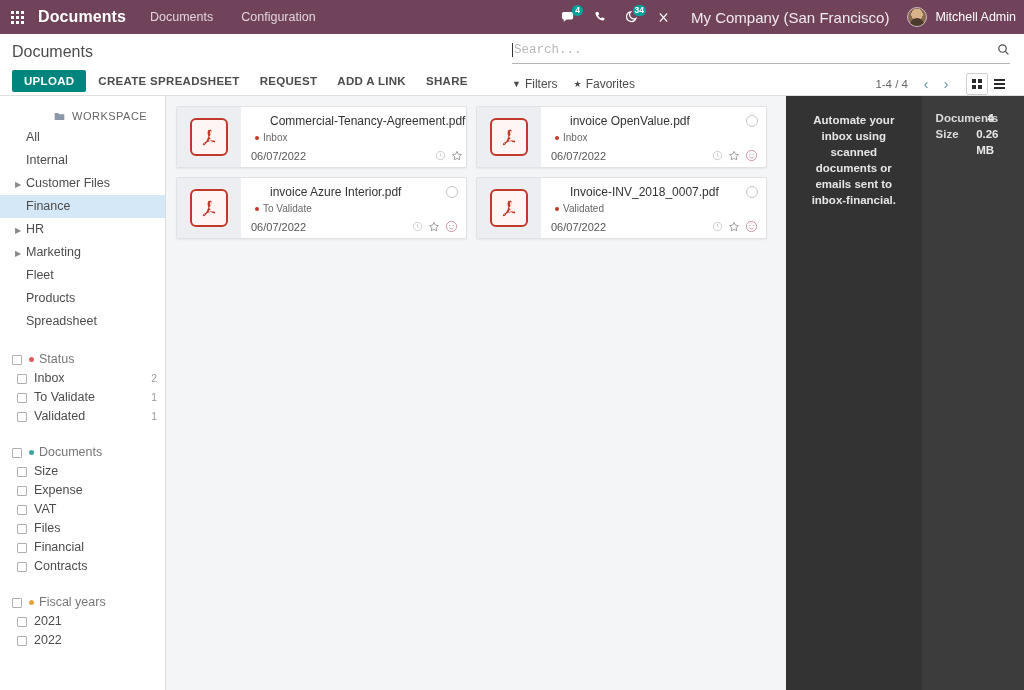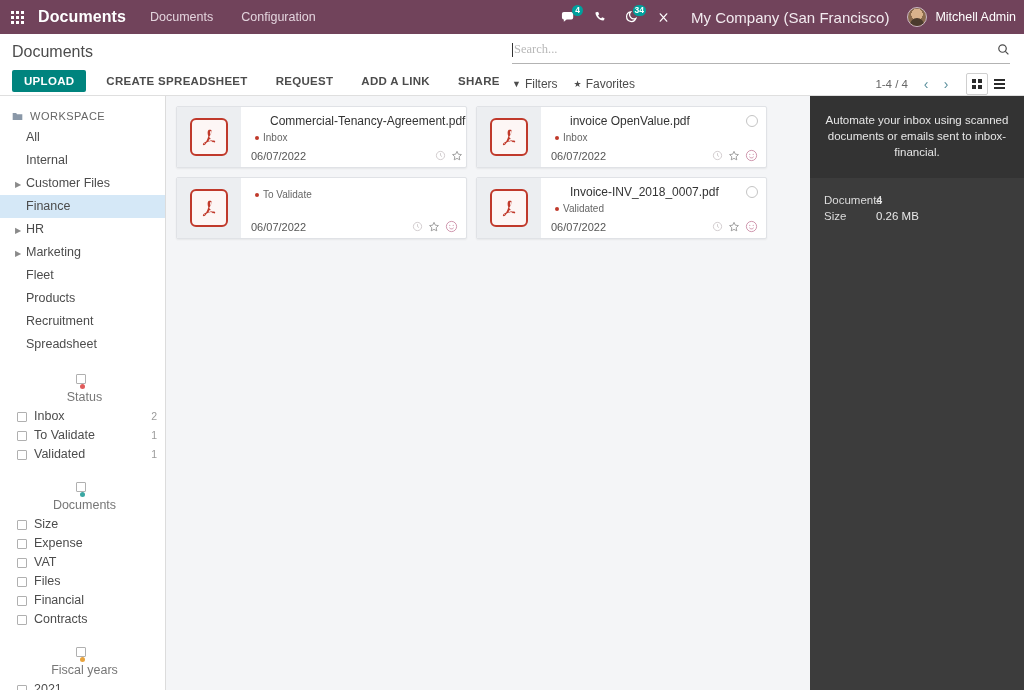--- a/index.html
+++ b/index.html
@@ -89,37 +89,37 @@
   .btn-primary {
     background: #00847e; color: #fff;
     font-size: 11.5px; font-weight: bold;
     padding: 5px 12px; border: none; border-radius: 2px;
     cursor: pointer; letter-spacing: .3px;
   }
   .btn-link {
     background: none; border: none; color: #4c4c4c;
     font-size: 11.5px; font-weight: bold;
     padding: 5px 8px; cursor: pointer; letter-spacing: .3px;
-    margin-left: 12px;
+    margin-left: 4px;
   }
 
   .cp-right { flex: 1; position: relative; padding-top: 6px; }
   .search-row {
     display: flex; align-items: center;
     border-bottom: 1px solid #b3b3b3;
     margin-right: 14px; padding-bottom: 4px;
     height: 24px;
   }
   .search-caret {
     width: 1px; height: 14px; background: #333; margin-right: 1px;
   }
   .search-input {
     flex: 1; border: none; outline: none;
     font-size: 12.5px; color: #4c4c4c;
-    font-family: Liberation Serif, serif;
+    font-family: Liberation Mono, monospace;
     background: transparent;
   }
   .search-input::placeholder { color: #b8b8b8; }
   .search-icon { color: #4c4c4c; display:flex; align-items:center; cursor: pointer; }
 
   .filter-row {
     display: flex; align-items: center;
     margin-top: 9px; height: 22px;
   }
   .filter-btn {
@@ -157,20 +157,21 @@
     width: 166px; background: #ffffff;
     border-right: 1px solid #dcdcdc;
     padding: 10px 0 0 0; overflow-y: auto;
     flex-shrink: 0;
   }
   .section-head {
     display: flex; align-items: center;
     padding: 4px 8px 4px 12px;
     font-size: 11px; color: #666; letter-spacing: .5px;
     text-transform: uppercase;
+    margin-left: 42px;
   }
   .section-head .sec-icon { margin-right: 7px; display: flex; }
   .ws-item {
     padding: 3px 8px 3px 26px;
     font-size: 12.5px; color: #4c4c4c; cursor: pointer;
     line-height: 17px; position: relative;
   }
   .ws-item.selected { background: #d5e8f7; }
   .ws-item .caret {
     position: absolute; left: 15px; top: 50%;
@@ -178,21 +179,21 @@
     font-size: 8px; color: #8a8a8a;
   }
 
   .tag-group { margin-top: 6px; }
   .tag-row {
     display: flex; align-items: center;
     padding: 1px 8px 1px 12px;
     font-size: 12.5px; color: #4c4c4c;
     cursor: pointer; line-height: 17px;
   }
-  .tag-row.facet { color: #777; flex-direction: column; }
+  .tag-row.facet { color: #777; }
   .tag-row.child { padding-left: 17px; }
   .chk {
     width: 10px; height: 10px;
     border: 1px solid #b0b0b0; border-radius: 1px;
     background: #fff; margin-right: 7px; flex-shrink: 0;
   }
   .dot { width: 5px; height: 5px; border-radius: 50%; margin-right: 5px; flex-shrink: 0; }
   .tag-label { flex: 1; white-space: nowrap; overflow: hidden; text-overflow: ellipsis; }
   .tag-count { font-size: 10.5px; color: #9a9a9a; padding-left: 6px; }
   .group-gap { height: 11px; }
@@ -249,22 +250,22 @@
   .card-tag .dot { width: 4px; height: 4px; background: #c0392b; margin-right: 4px; }
   .card-footer {
     margin-top: auto; display: flex; align-items: center;
   }
   .card-date { font-size: 11px; color: #555; }
   .card-actions { margin-left: auto; display: flex; align-items: center; gap: 5px; }
   .act-icon { cursor: pointer; display: flex; align-items: center; }
 
   
   .inspector {
-    width: 214px; background: #3a3a3a;
-    flex-shrink: 0; display: flex; flex-direction: column;
+    width: 238px; background: #3a3a3a;
+    flex-shrink: 0; display: flex; flex-direction: row; font-weight: bold;
   }
   .insp-banner {
     background: #333333; color: #e6e6e6;
     font-size: 11.5px; line-height: 16px;
     text-align: center; padding: 16px 14px 18px 14px;
   }
   .insp-stats {
     background: #3c3c3c; padding: 14px 14px 10px 14px;
     flex: 1;
   }
@@ -418,23 +419,20 @@
         <span class="caret">▶</span>
         <span>Marketing</span>
       </div>
       <div class="ws-item">
         <span>Fleet</span>
       </div>
       <div class="ws-item">
         <span>Products</span>
       </div>
       <div class="ws-item">
-        <span>Recruitment</span>
-      </div>
-      <div class="ws-item">
         <span>Spreadsheet</span>
       </div>
     </div>
 
     <div class="group-gap"></div>
 
 
     <div class="tag-group">
       <div class="tag-row facet">
         <span class="chk"></span>
@@ -604,20 +602,24 @@
 
     <div class="doc-card">
       <div class="card-thumb">
         <div class="pdf-icon">
           <svg width="22" height="22" viewBox="0 0 24 24" fill="#c0392b">
             <path d="M13.8 4.2c.9 0 1.2 1.1 1 2.2-.3 1.6-1.3 3.6-2.5 5.3.7 1.9 1.7 3.4 2.7 4.2 1.3-.2 2.6-.1 3.3.3.8.5.6 1.7-.5 1.8-1.1.1-2.4-.7-3.5-1.7-1.6.3-3.3.9-4.8 1.7-1 1.7-2.2 3-3.2 3-.9 0-1.3-.9-.7-1.8.6-.9 1.9-1.7 3.3-2.3.9-1.6 1.8-3.7 2.4-5.6-.6-1.5-.9-3-.8-4.2.1-1.3.6-2.9 1.6-2.9zm-.1 1.3c-.3.2-.5 1-.5 1.8 0 .7.1 1.5.3 2.3.5-1.1.9-2.3 1-3.1.1-.7 0-1.1-.3-1.1zm-.6 7.2c-.5 1.4-1.1 2.8-1.7 4 1-.5 2.1-.9 3.2-1.2-.6-.7-1.1-1.7-1.5-2.8zM7.1 18.6c-.5.4-.8.8-.8 1 0 .1.1.2.2.1.3-.1.8-.7 1.3-1.5-.3.1-.5.3-.7.4zm10.2-1c-.3-.2-.9-.3-1.6-.2.6.4 1.2.6 1.6.6.3 0 .4-.2 0-.4z"></path>
           </svg>
         </div>
       </div>
       <div class="card-body">
+        <div class="card-title-row">
+          <div class="card-title">invoice Azure Interior.pdf</div>
+          <div class="card-select"></div>
+        </div>
         <div class="card-tag">
           <span class="dot"></span>
           <span>To Validate</span>
         </div>
         <div class="card-footer">
           <span class="card-date">06/07/2022</span>
           <span class="card-actions">
             <span class="act-icon">
               <svg width="11" height="11" viewBox="0 0 16 16" fill="none" stroke="#c9c3c6" stroke-width="1.2">
                 <circle cx="8" cy="8" r="6"></circle>

